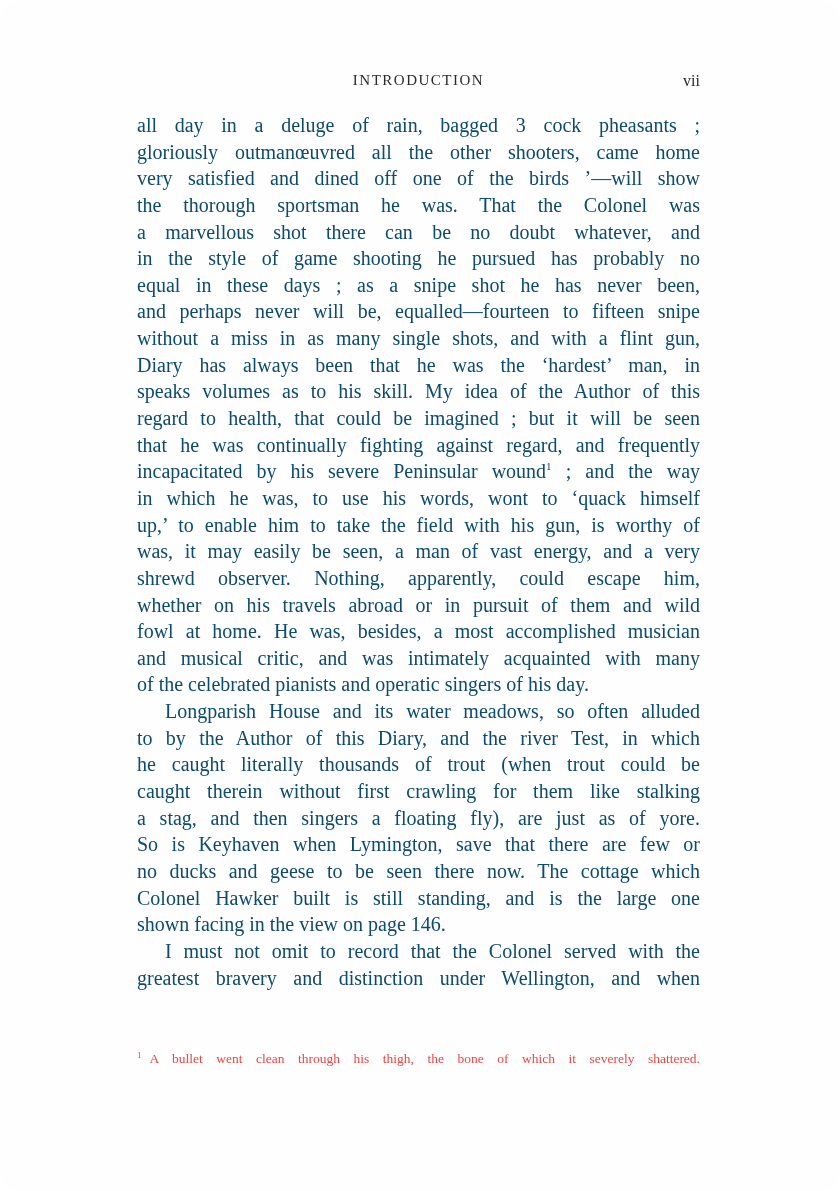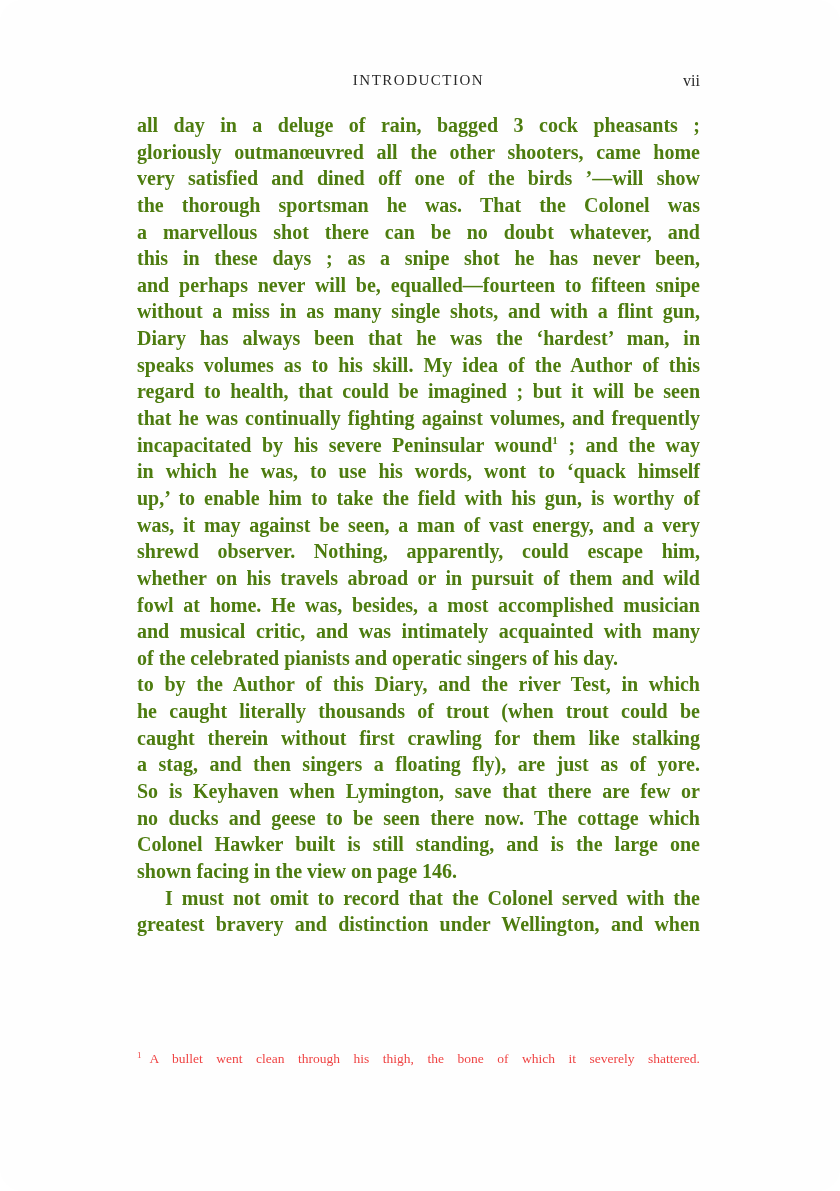--- a/index.html
+++ b/index.html
@@ -4,21 +4,21 @@
 <style>
   html, body { margin: 0; padding: 0; background: #ffffff; }
   body { width: 840px; height: 1191px; position: relative; overflow: hidden; }
   .page { position: absolute; left: 0; top: 0; width: 840px; height: 1191px; background: #fefefe; border-radius: 22px; }
   .running-head { position: absolute; top: 70px; left: 137px; width: 563px; height: 24px;
     font-family: "Liberation Serif", serif; color: #2a2a2a; }
   .running-title { position: absolute; left: 0; right: 0; text-align: center; font-size: 15px;
     letter-spacing: 1.5px; top: 2px; }
   .folio { position: absolute; right: 0; top: 2px; font-size: 16px; }
   .body-text { position: absolute; top: 112px; left: 137px; width: 563px;
-    font-family: "Liberation Serif", serif; font-size: 20px; line-height: 26.65px; color: #4d7c0f; font-weight: bold; }
+    font-family: "Liberation Serif", serif; font-size: 20px; line-height: 26.65px; color: #0c4a6e; }
   .line { display: block; text-align: justify; text-align-last: justify; white-space: nowrap; height: 26.65px; }
   .line.last { text-align-last: left; }
   .line.indent { padding-left: 28px; }
   sup { font-size: 11px; vertical-align: 8px; line-height: 0; }
   .footnote { position: absolute; top: 1050px; left: 137px; width: 563px;
     font-family: "Liberation Serif", serif; font-size: 13.5px; color: #ef4444; white-space: nowrap;
     text-align: justify; text-align-last: justify; }
   .fn-mark { font-size: 9px; vertical-align: 5px; margin-right: 8px; }
 </style>
 </head>
@@ -29,36 +29,38 @@
     <span class="running-title">INTRODUCTION</span>
     <span class="folio">vii</span>
   </div>
 
   <div class="body-text">
     <span class="line">all day in a deluge of rain, bagged 3 cock pheasants ;</span>
     <span class="line">gloriously outmanœuvred all the other shooters, came home</span>
     <span class="line">very satisfied and dined off one of the birds ’—will show</span>
     <span class="line">the thorough sportsman he was. That the Colonel was</span>
     <span class="line">a marvellous shot there can be no doubt whatever, and</span>
-    <span class="line">this in these days ; as a snipe shot he has never been,</span>
+    <span class="line">in the style of game shooting he pursued has probably no</span>
+    <span class="line">equal in these days ; as a snipe shot he has never been,</span>
     <span class="line">and perhaps never will be, equalled—fourteen to fifteen snipe</span>
     <span class="line">without a miss in as many single shots, and with a flint gun,</span>
     <span class="line">Diary has always been that he was the ‘hardest’ man, in</span>
     <span class="line">speaks volumes as to his skill. My idea of the Author of this</span>
     <span class="line">regard to health, that could be imagined ; but it will be seen</span>
-    <span class="line">that he was continually fighting against volumes, and frequently</span>
+    <span class="line">that he was continually fighting against regard, and frequently</span>
     <span class="line"><span>incapacitated by his severe Peninsular wound</span><sup>1</sup> <span>; and the way</span></span>
     <span class="line">in which he was, to use his words, wont to ‘quack himself</span>
     <span class="line">up,’ to enable him to take the field with his gun, is worthy of</span>
-    <span class="line">was, it may against be seen, a man of vast energy, and a very</span>
+    <span class="line">was, it may easily be seen, a man of vast energy, and a very</span>
     <span class="line">shrewd observer. Nothing, apparently, could escape him,</span>
     <span class="line">whether on his travels abroad or in pursuit of them and wild</span>
     <span class="line">fowl at home. He was, besides, a most accomplished musician</span>
     <span class="line">and musical critic, and was intimately acquainted with many</span>
     <span class="line last">of the celebrated pianists and operatic singers of his day.</span>
+    <span class="line indent">Longparish House and its water meadows, so often alluded</span>
     <span class="line">to by the Author of this Diary, and the river Test, in which</span>
     <span class="line">he caught literally thousands of trout (when trout could be</span>
     <span class="line">caught therein without first crawling for them like stalking</span>
     <span class="line">a stag, and then singers a floating fly), are just as of yore.</span>
     <span class="line">So is Keyhaven when Lymington, save that there are few or</span>
     <span class="line">no ducks and geese to be seen there now. The cottage which</span>
     <span class="line">Colonel Hawker built is still standing, and is the large one</span>
     <span class="line last">shown facing in the view on page 146.</span>
     <span class="line indent">I must not omit to record that the Colonel served with the</span>
     <span class="line">greatest bravery and distinction under Wellington, and when</span>

